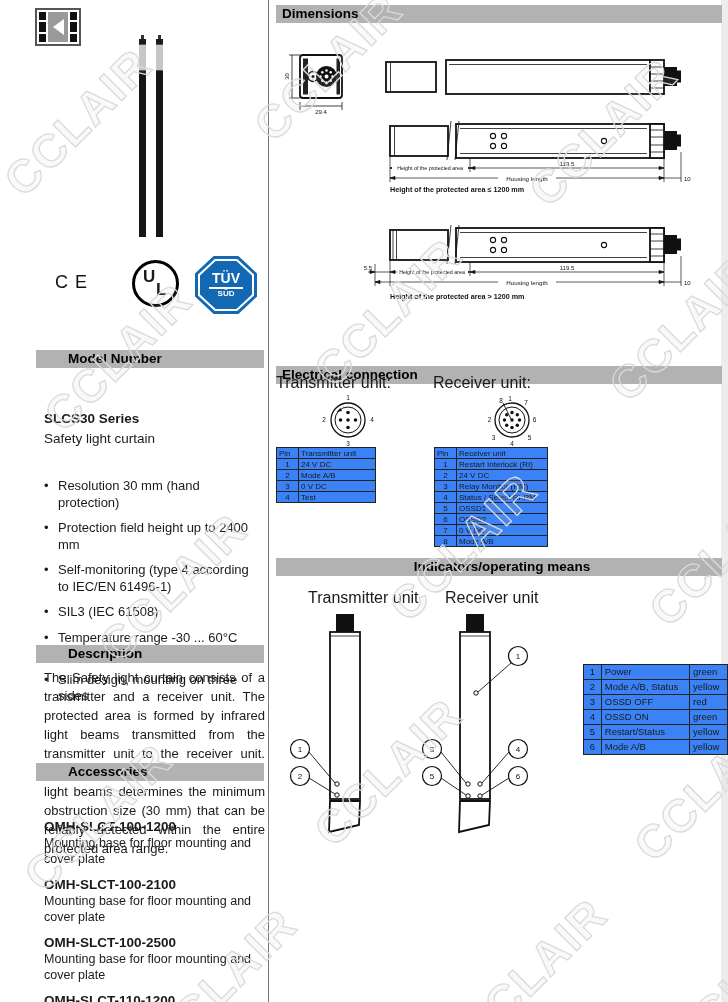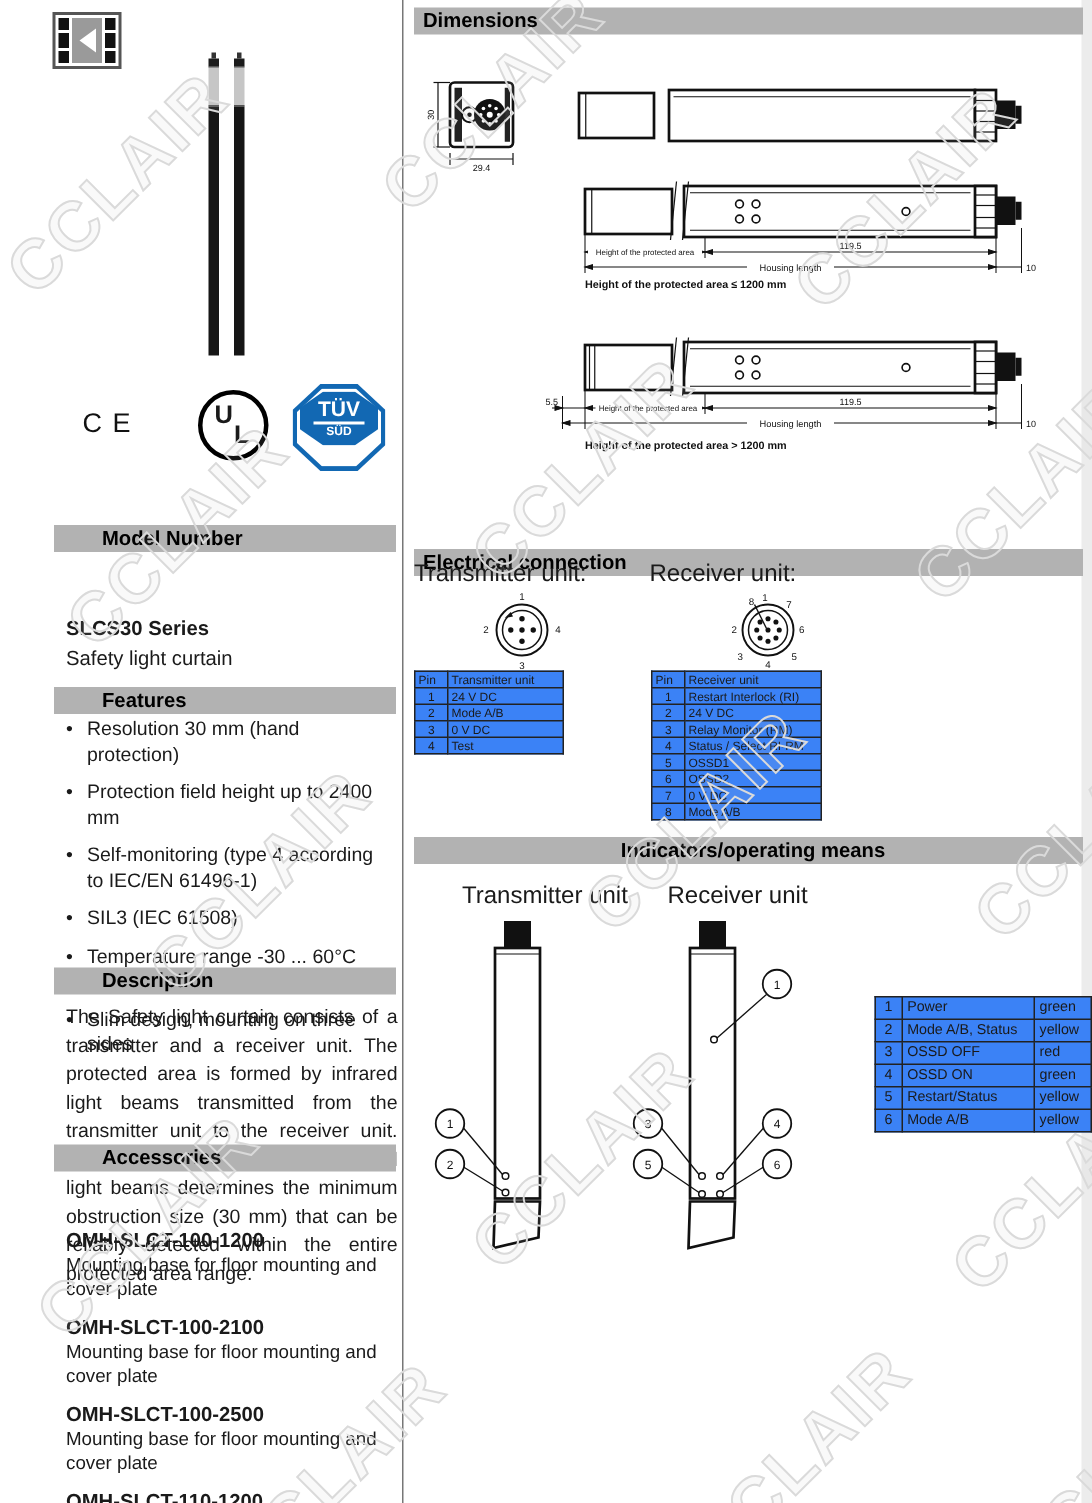--- a/index.html
+++ b/index.html
@@ -43,21 +43,21 @@
   
   .ce{position:absolute;left:55px;top:272px;font-size:18px;letter-spacing:7px;color:#111;}
   .ul{position:absolute;left:132px;top:260px;width:47px;height:47px;border:3px solid #000;
       border-radius:50%;box-sizing:border-box;background:#fff;}
   .ul .u{position:absolute;left:8px;top:4px;font-size:17px;font-weight:bold;}
   .ul .l{position:absolute;left:21px;top:17px;font-size:17px;font-weight:bold;}
   .tuv{position:absolute;left:195px;top:256px;width:62px;height:58px;}
   .oct{position:absolute;clip-path:polygon(30% 0,70% 0,100% 30%,100% 70%,70% 100%,30% 100%,0 70%,0 30%);}
   .tuv .o1{left:0;top:0;width:62px;height:58px;background:#1268b3;}
   .tuv .o2{left:3px;top:3px;width:56px;height:52px;background:#fff;}
-  .tuv .o3{left:5px;top:5px;width:52px;height:36px;background:#1268b3;
+  .tuv .o3{left:5px;top:5px;width:52px;height:48px;background:#1268b3;
            display:flex;flex-direction:column;align-items:center;justify-content:center;}
   .tuv .t1{color:#fff;font-weight:bold;font-size:14px;line-height:15px;border-bottom:2px solid #fff;padding:0 3px 1px;}
   .tuv .t2{color:#fff;font-weight:bold;font-size:8px;line-height:10px;}
   
   table{border-collapse:collapse;background:#3b82f6;}
   td,th{border:1px solid #222;text-align:left;vertical-align:middle;font-weight:normal;padding:1px 3px;}
   .pin-tbl{position:absolute;font-size:8px;line-height:9px;}
   .pin-tbl td,.pin-tbl th{padding:0.5px 2px;}
   .pin-tbl .c{text-align:center;}
   .ind-tbl{position:absolute;left:583px;top:664px;font-size:9.5px;line-height:12px;}
@@ -111,21 +111,20 @@
     <div class="oct o3">
       <div class="t1">TÜV</div>
       <div class="t2">SÜD</div>
     </div>
   </div>
 
   <div class="bar bar-left" style="top:350px;">Model Number</div>
   <div class="abs txt13 bold" style="left:44px;top:372px;">SLCS30 Series</div>
   <div class="abs txt13" style="left:44px;top:392px;">Safety light curtain</div>
 
-  <div class="bar bar-left" style="top:458px;">Features</div>
   <div class="feat">
     <div class="fi">
         <span class="dot">•</span>
         <span>Resolution 30 mm (hand protection)</span>
       </div>
     <div class="fi">
         <span class="dot">•</span>
         <span>Protection field height up to 2400 mm</span>
       </div>
     <div class="fi">

